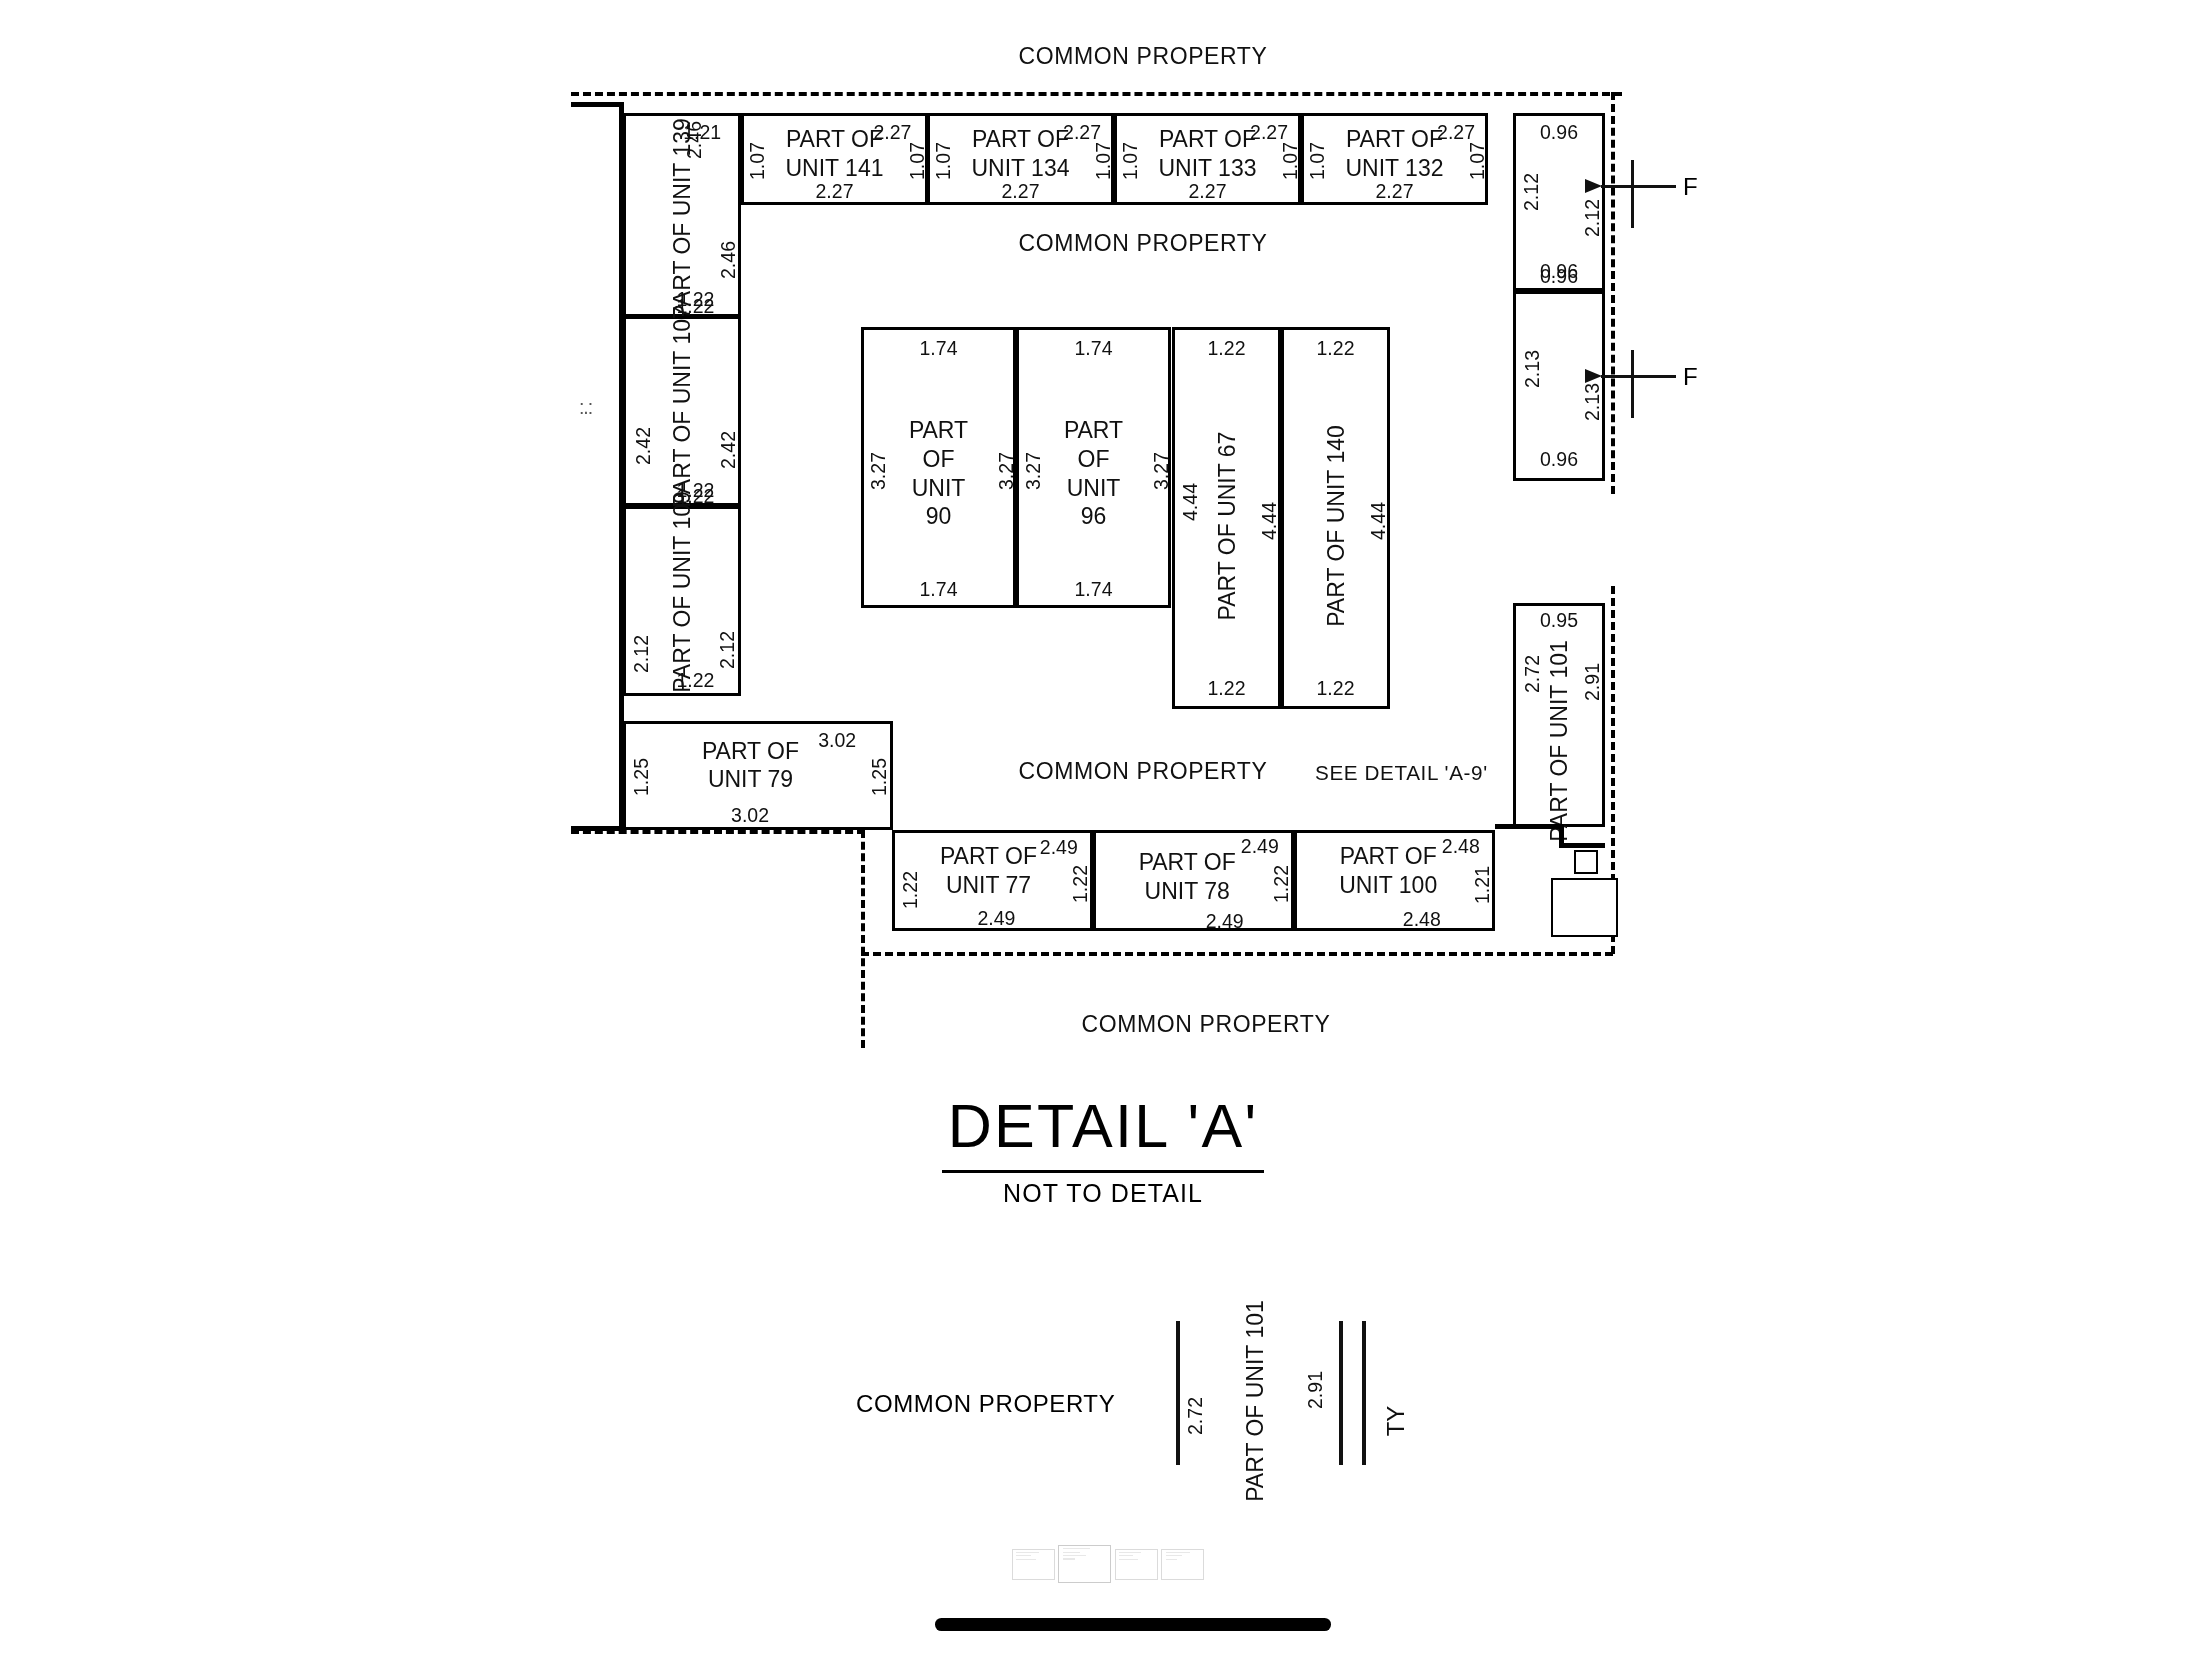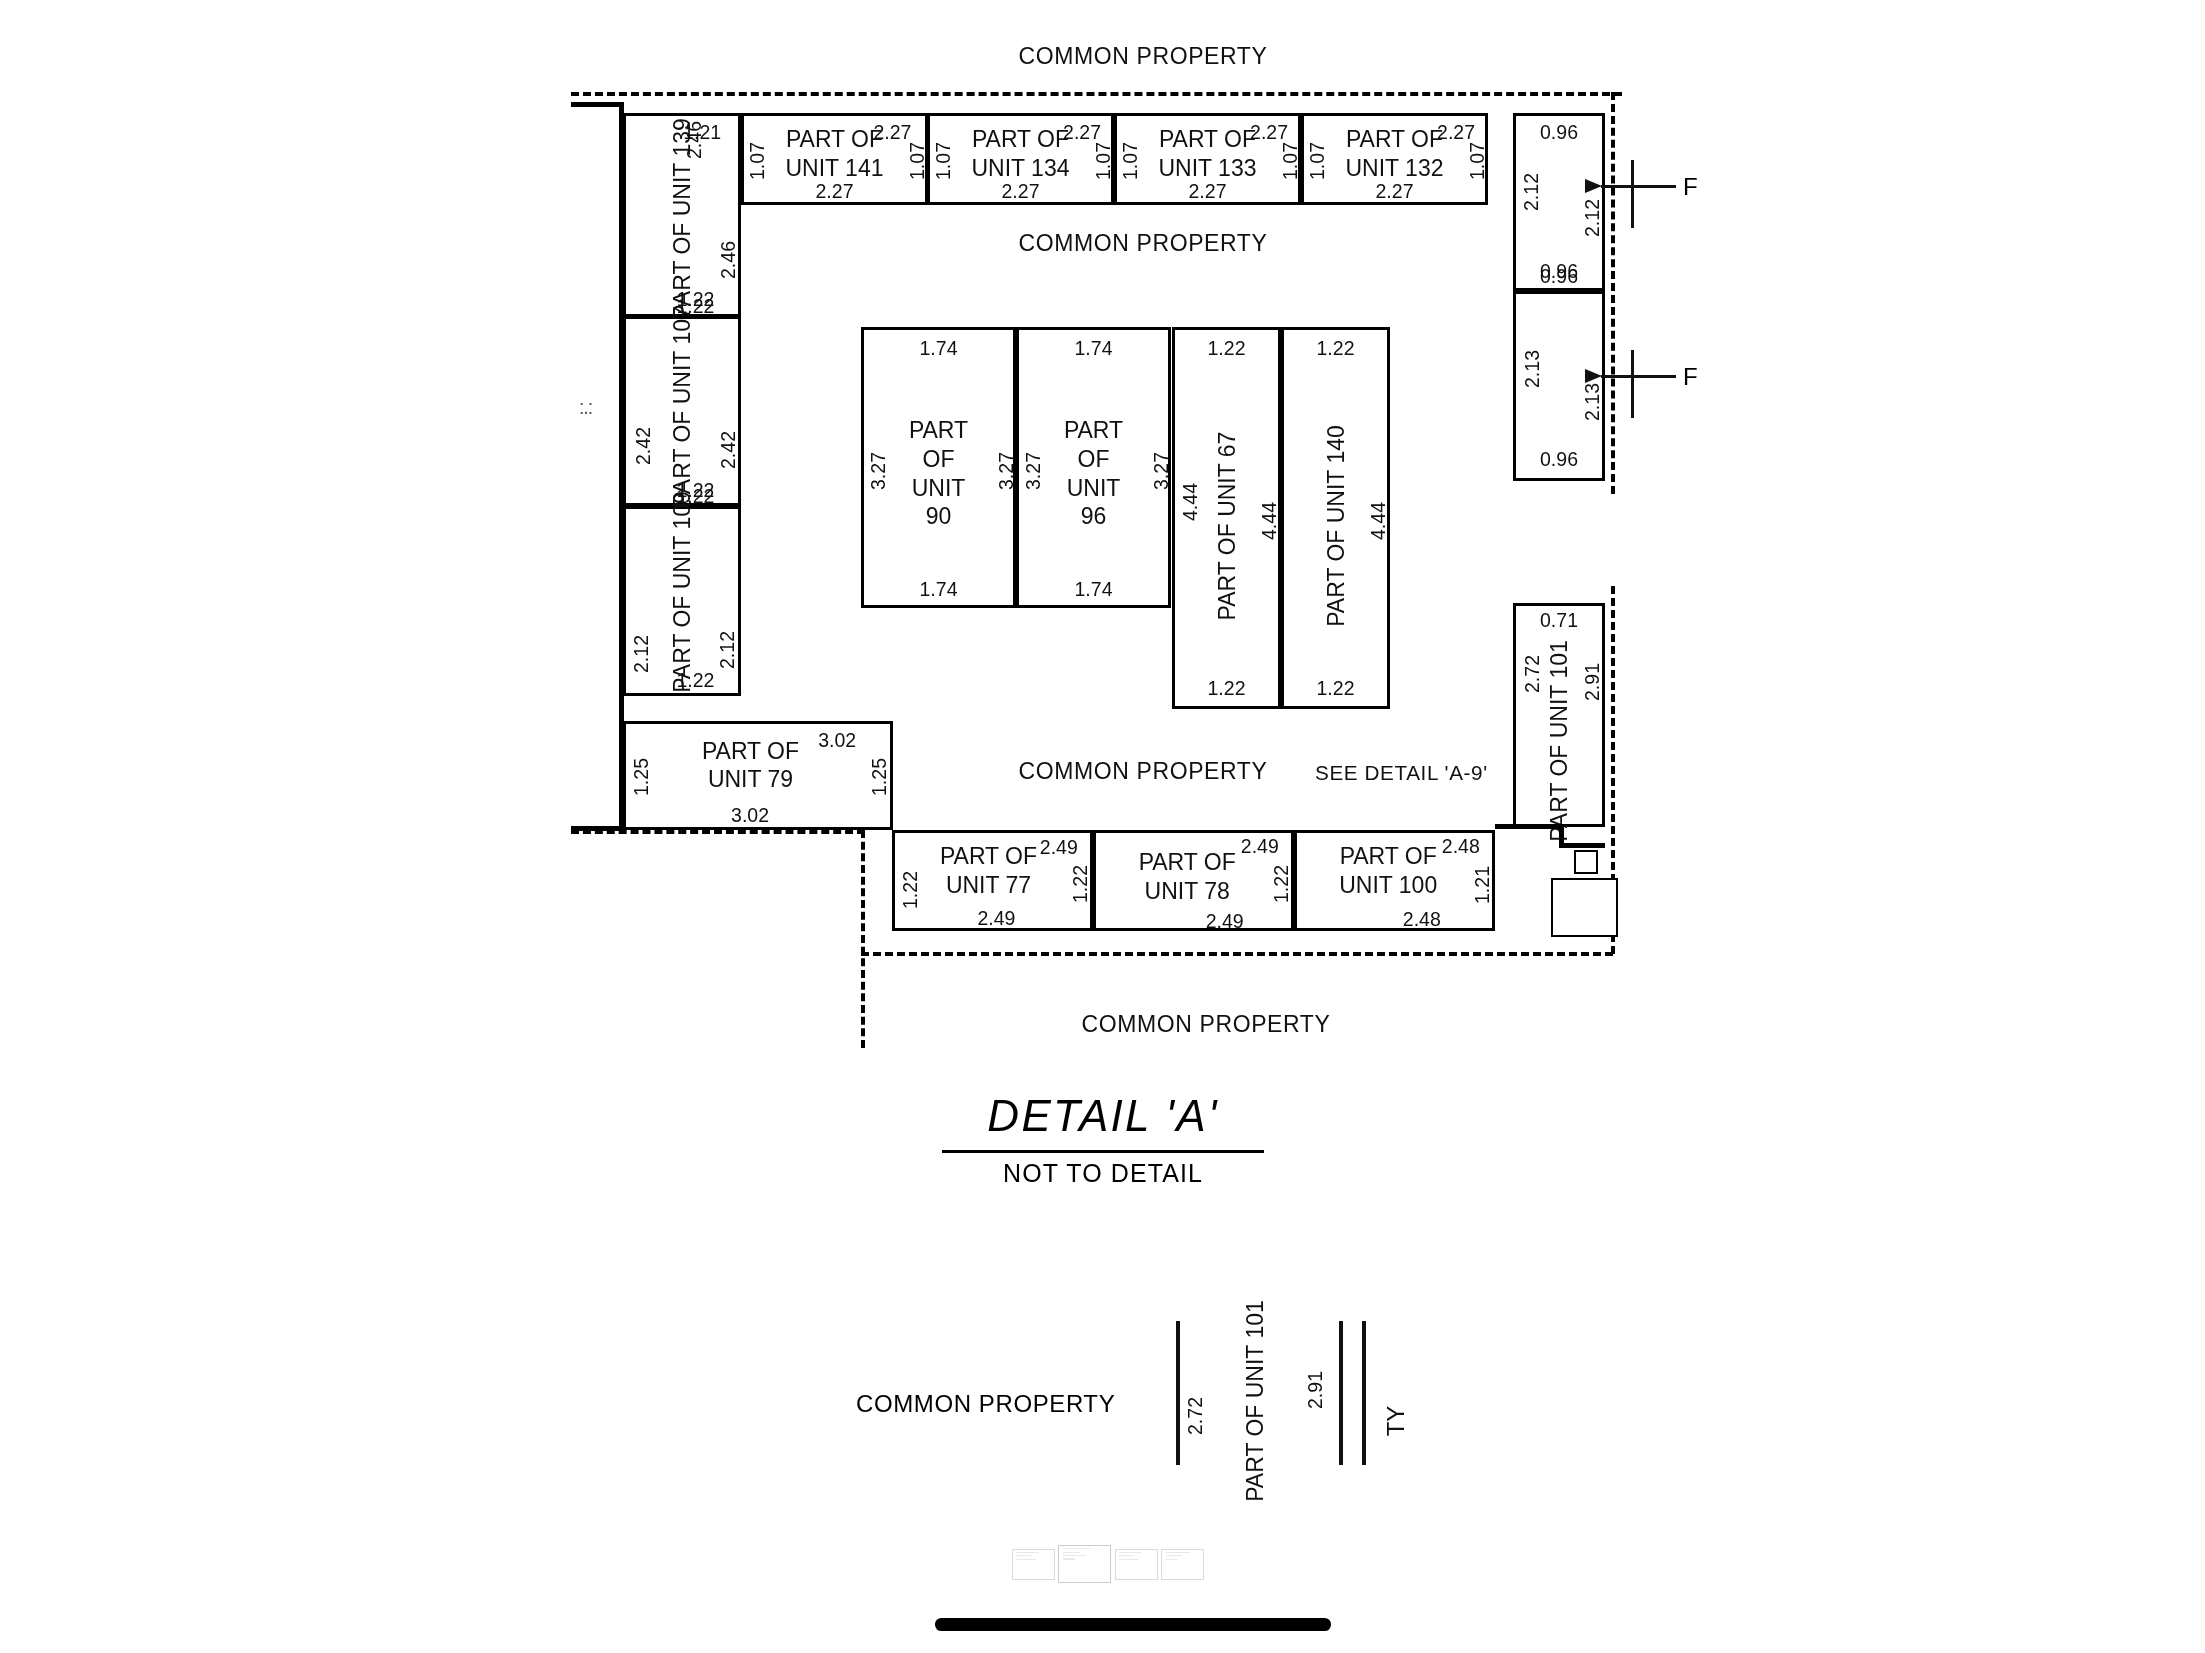--- a/index.html
+++ b/index.html
@@ -64,21 +64,21 @@
   .solidh{position:absolute;background:#000;height:4.6px;}
   .solidv{position:absolute;background:#000;width:4.6px;}
 
   
   #detail-title{
     position:absolute;left:1103px;top:1091px;
     transform:translateX(-50%);
     text-align:center;
   }
   #detail-title .t1{
-    font-size:44px;letter-spacing:2.3px;white-space:nowrap;font-style:italic;
+    font-size:61px;letter-spacing:2.3px;white-space:nowrap;
   }
   #detail-title .rule{
     height:2.9px;background:#000;margin:9.2px auto 5.7px auto;width:322px;
   }
   #detail-title .t2{
     font-size:25px;letter-spacing:1.1px;white-space:nowrap;
   }
 
   
   #bottom-detail{position:absolute;left:0;top:1315px;width:2205px;height:172px;}
@@ -288,21 +288,21 @@
   <div class="leader" style="left:1585px;top:363px;width:195px;height:40px;">
     <div class="head" style="left:0px;top:5.7px;transform:rotate(180deg);"></div>
     <div class="stem" style="left:16px;top:12px;width:75px;"></div>
     <div class="tick" style="left:46px;top:-12.6px;height:68px;"></div>
     <div class="ftxt" style="left:98px;top:0px;">F</div>
   </div>
 
   <div class="cell" style="left:1513px;top:603px;width:92px;height:224px;">
     <div class="vunitname" style="top:62%;">PART OF
 UNIT 101</div>
-    <div class="dim c" style="left:50%;top:3.4px;">0.71</div>
+    <div class="dim c" style="left:50%;top:3.4px;">0.95</div>
     <div class="dim rotc" style="left:16px;top:68px;">2.72</div>
     <div class="dim rotc" style="left:76px;top:76px;">2.91</div>
   </div>
 
   <div class="solidh" style="left:1495px;top:824px;width:69px;"></div>
   <div class="solidv" style="left:1559px;top:824px;height:23px;"></div>
   <div class="solidh" style="left:1559px;top:843px;width:46px;"></div>
   <div class="abs" style="left:1574px;top:850px;width:19.5px;height:19.5px;border:2.3px solid #000;background:#fff;"></div>
   <div class="abs" style="left:1551px;top:878px;width:63px;height:55px;border:2.9px solid #000;background:#fff;"></div>
 

